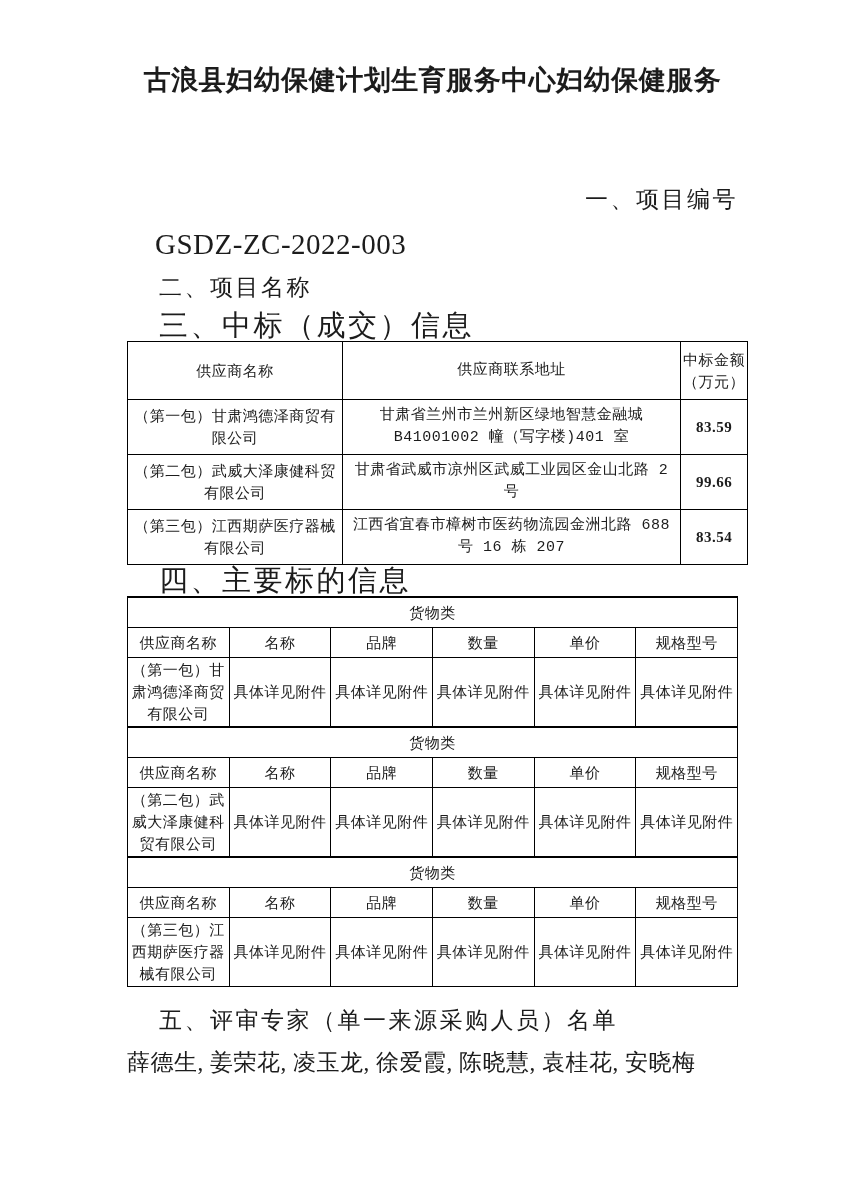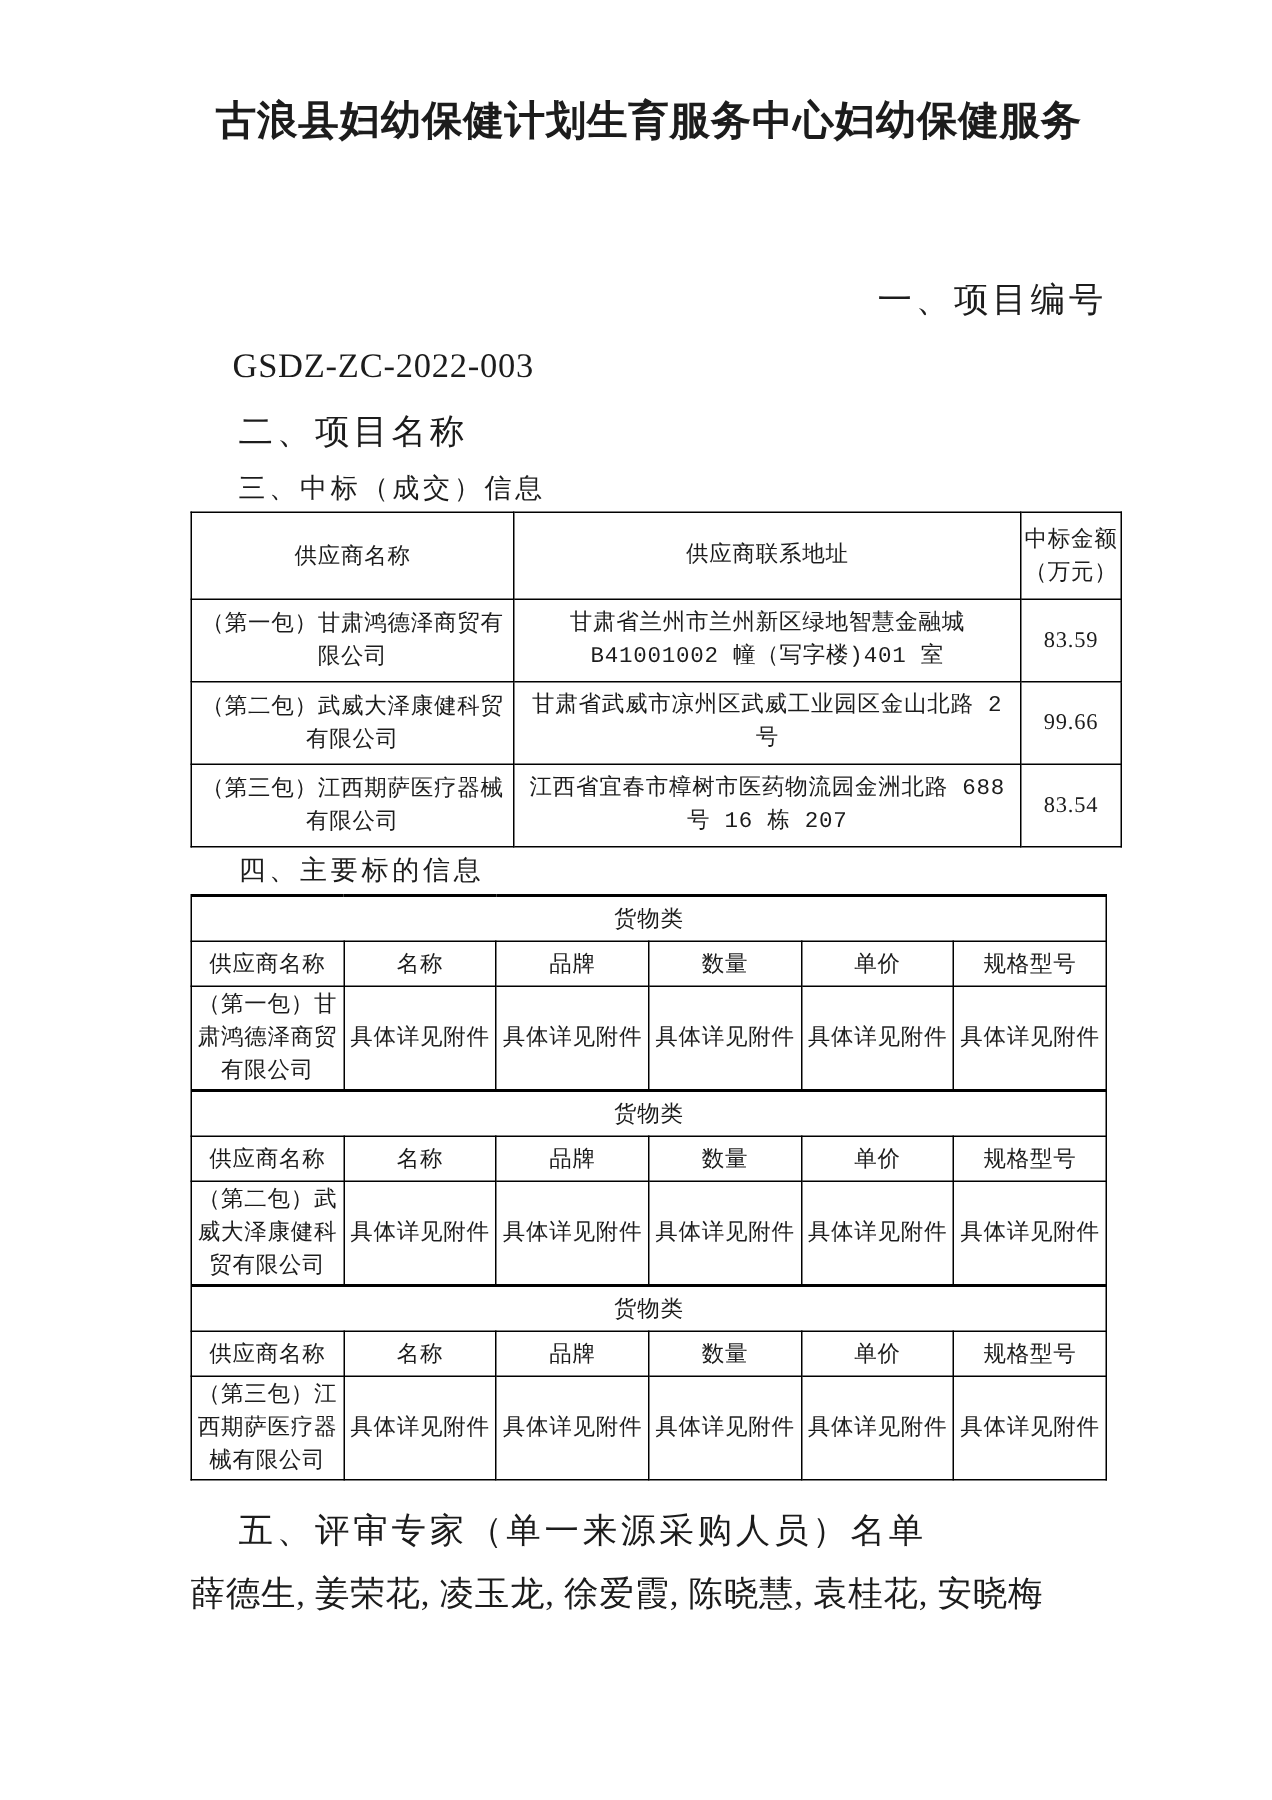--- a/index.html
+++ b/index.html
@@ -27,34 +27,34 @@
   .tline { display: block; }
   .sec-heading {
     font-size: 23px;
     line-height: 44px;
     letter-spacing: 2.5px;
     text-indent: 32px;
     white-space: nowrap;
   }
   .s1-heading { margin-top: 73px; text-align: right; }
   .body-line {
-    font-size: 23px;
+    font-size: 29px;
     line-height: 44px;
     letter-spacing: 0.5px;
     text-indent: 28px;
   }
   .para {
     font-size: 23px;
     line-height: 42px;
     letter-spacing: 0.5px;
     text-indent: 25px;
     margin: 0;
   }
   .sec-heading-tight {
-    font-size: 18px;
+    font-size: 29px;
     line-height: 26px;
     letter-spacing: 2.5px;
     text-indent: 32px;
     white-space: nowrap;
     margin-top: 2px;
   }
   table {
     border-collapse: collapse;
     table-layout: fixed;
     width: 611px;
@@ -67,21 +67,21 @@
     line-height: 22px;
     letter-spacing: 0.5px;
     text-align: center;
     vertical-align: middle;
     padding: 1px 1px;
     overflow: hidden;
   }
   
   .award-table .col-supplier { width: 212px; }
   .award-table .col-address  { width: 335px; font-family: Liberation Mono, monospace; }
-  .award-table .col-amount   { width: 64px;  }
+  .award-table .col-amount   { width: 64px; font-weight: bold;  }
   .award-table .hdr-row td   { height: 55px; font-weight: normal; }
   .award-table .data-row td  { height: 52px; }
   
   .subject-table .c1 { width: 212px; }
   .subject-table .c2 { width: 74px; }
   .subject-table .c3 { width: 74px; }
   .subject-table .c4 { width: 74px; }
   .subject-table .c5 { width: 74px; }
   .subject-table .c6 { width: 103px; }
   .subject-table .cat-row td  { height: 27px; border-top: 2.5px solid #000; }

